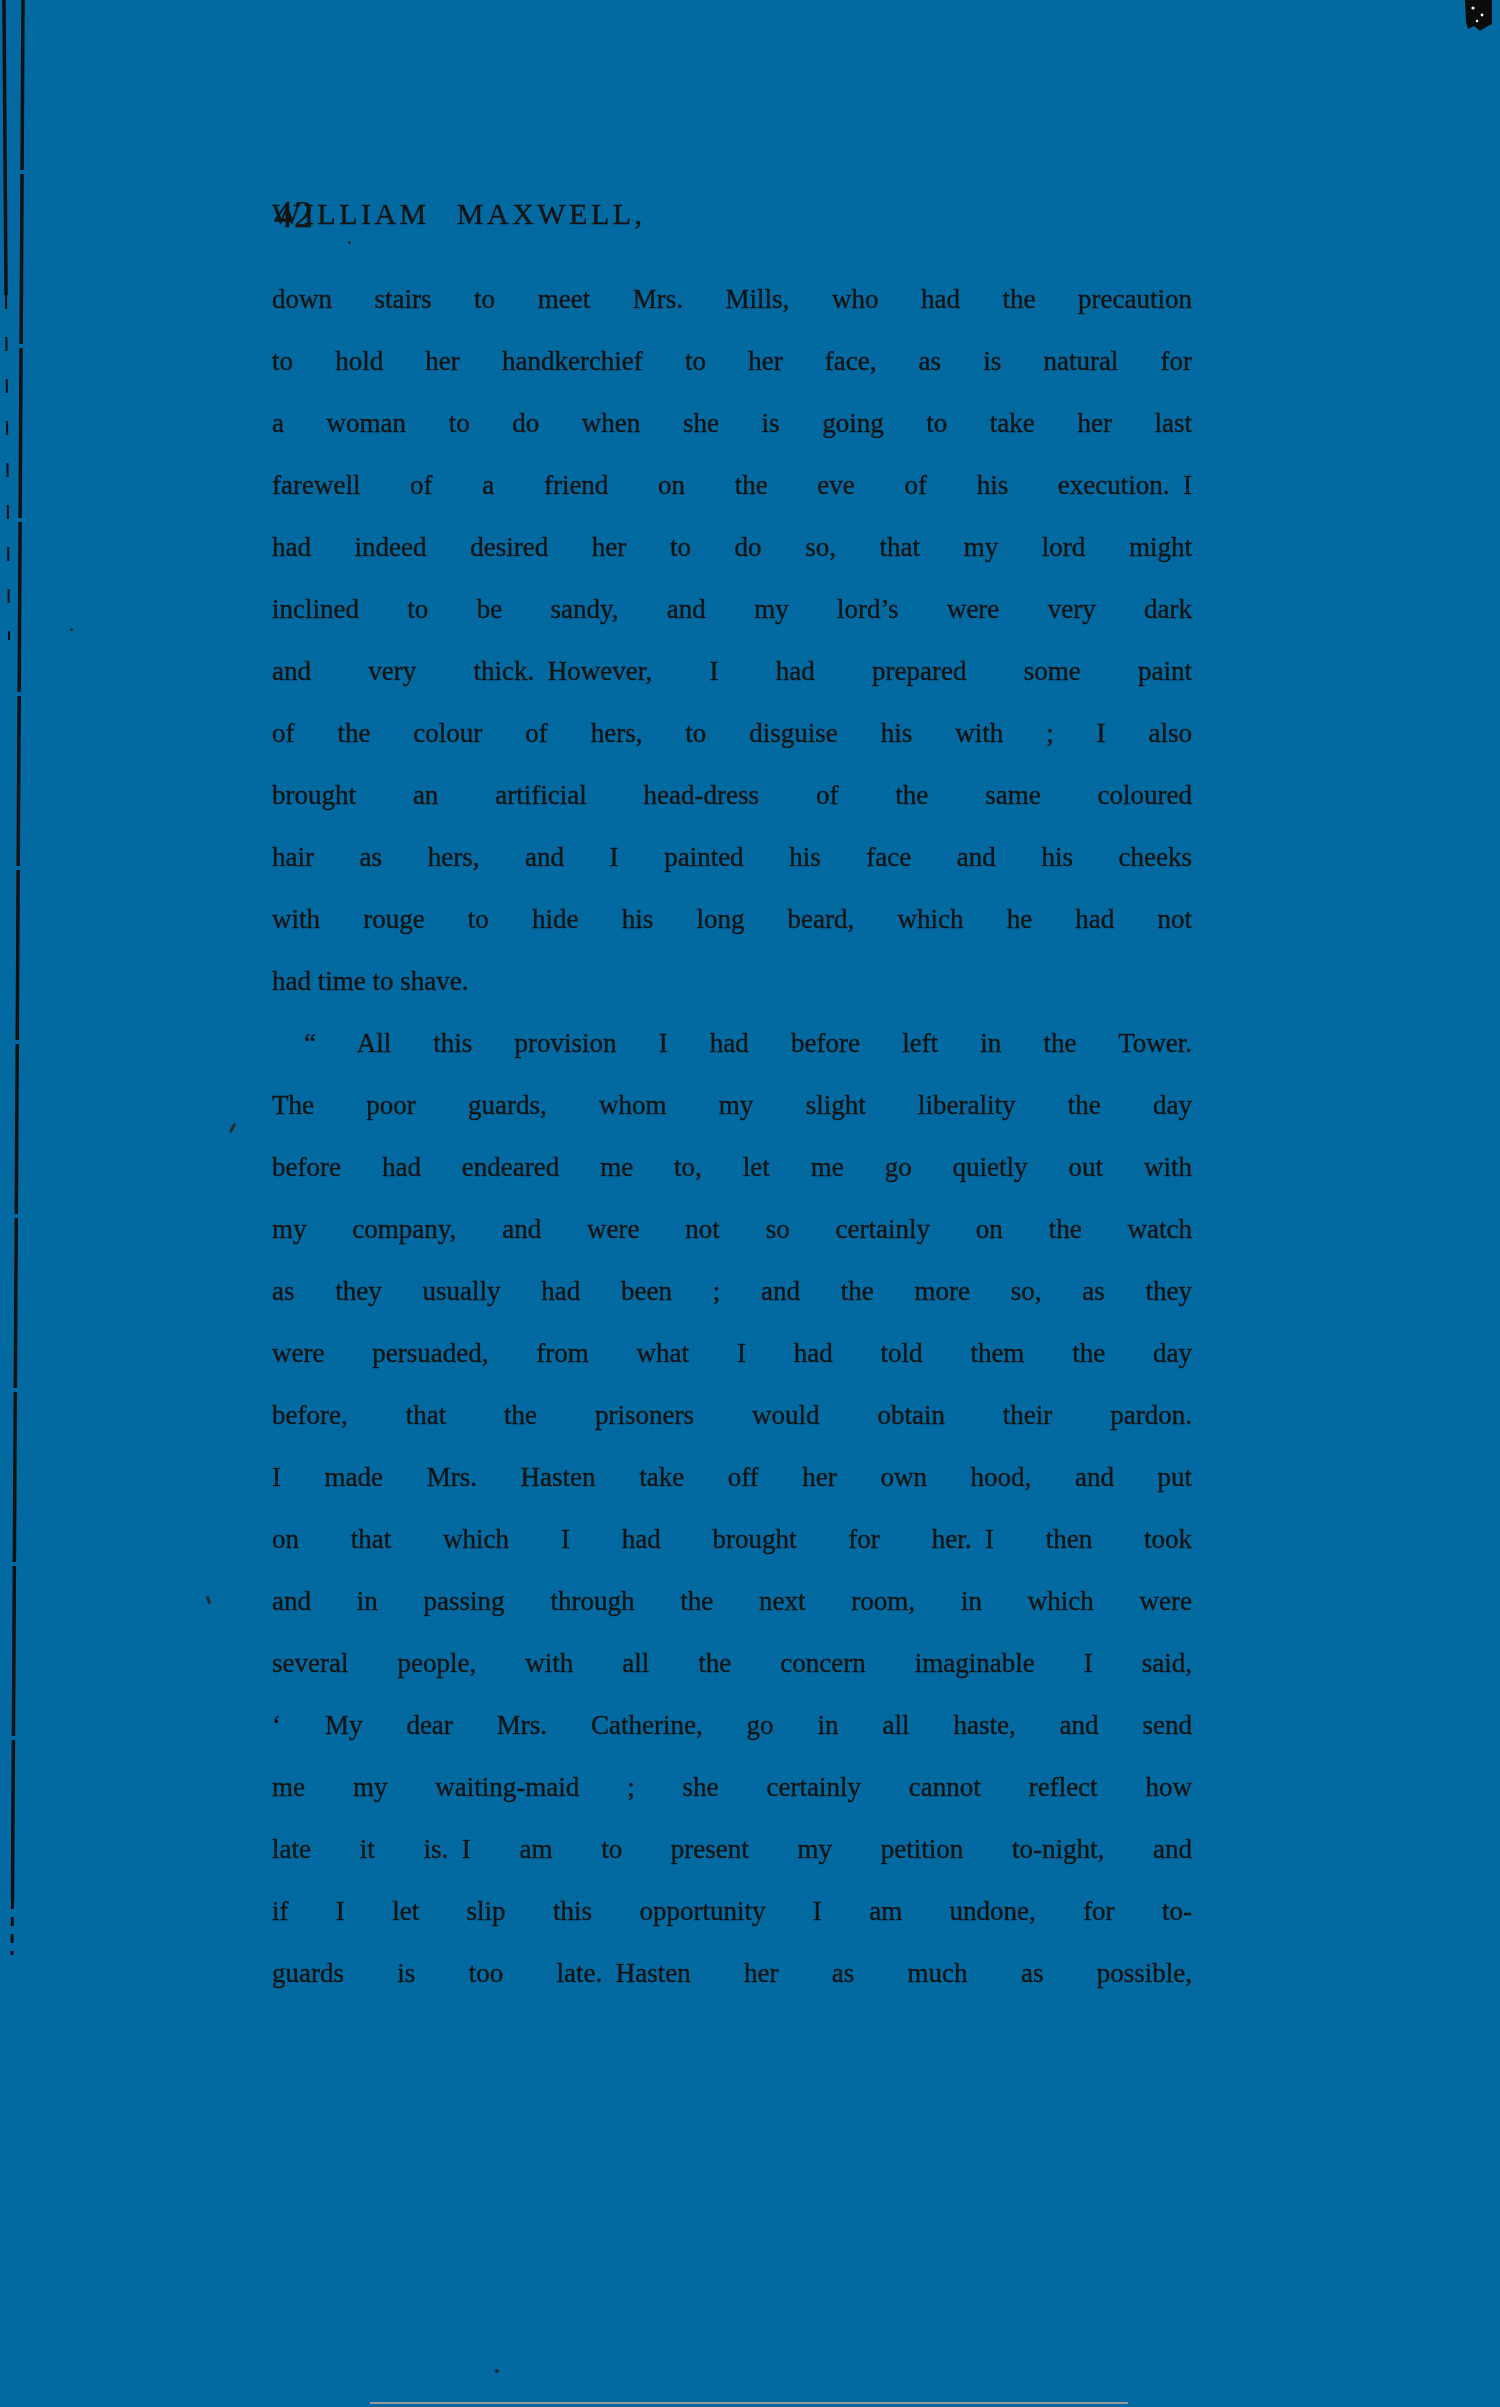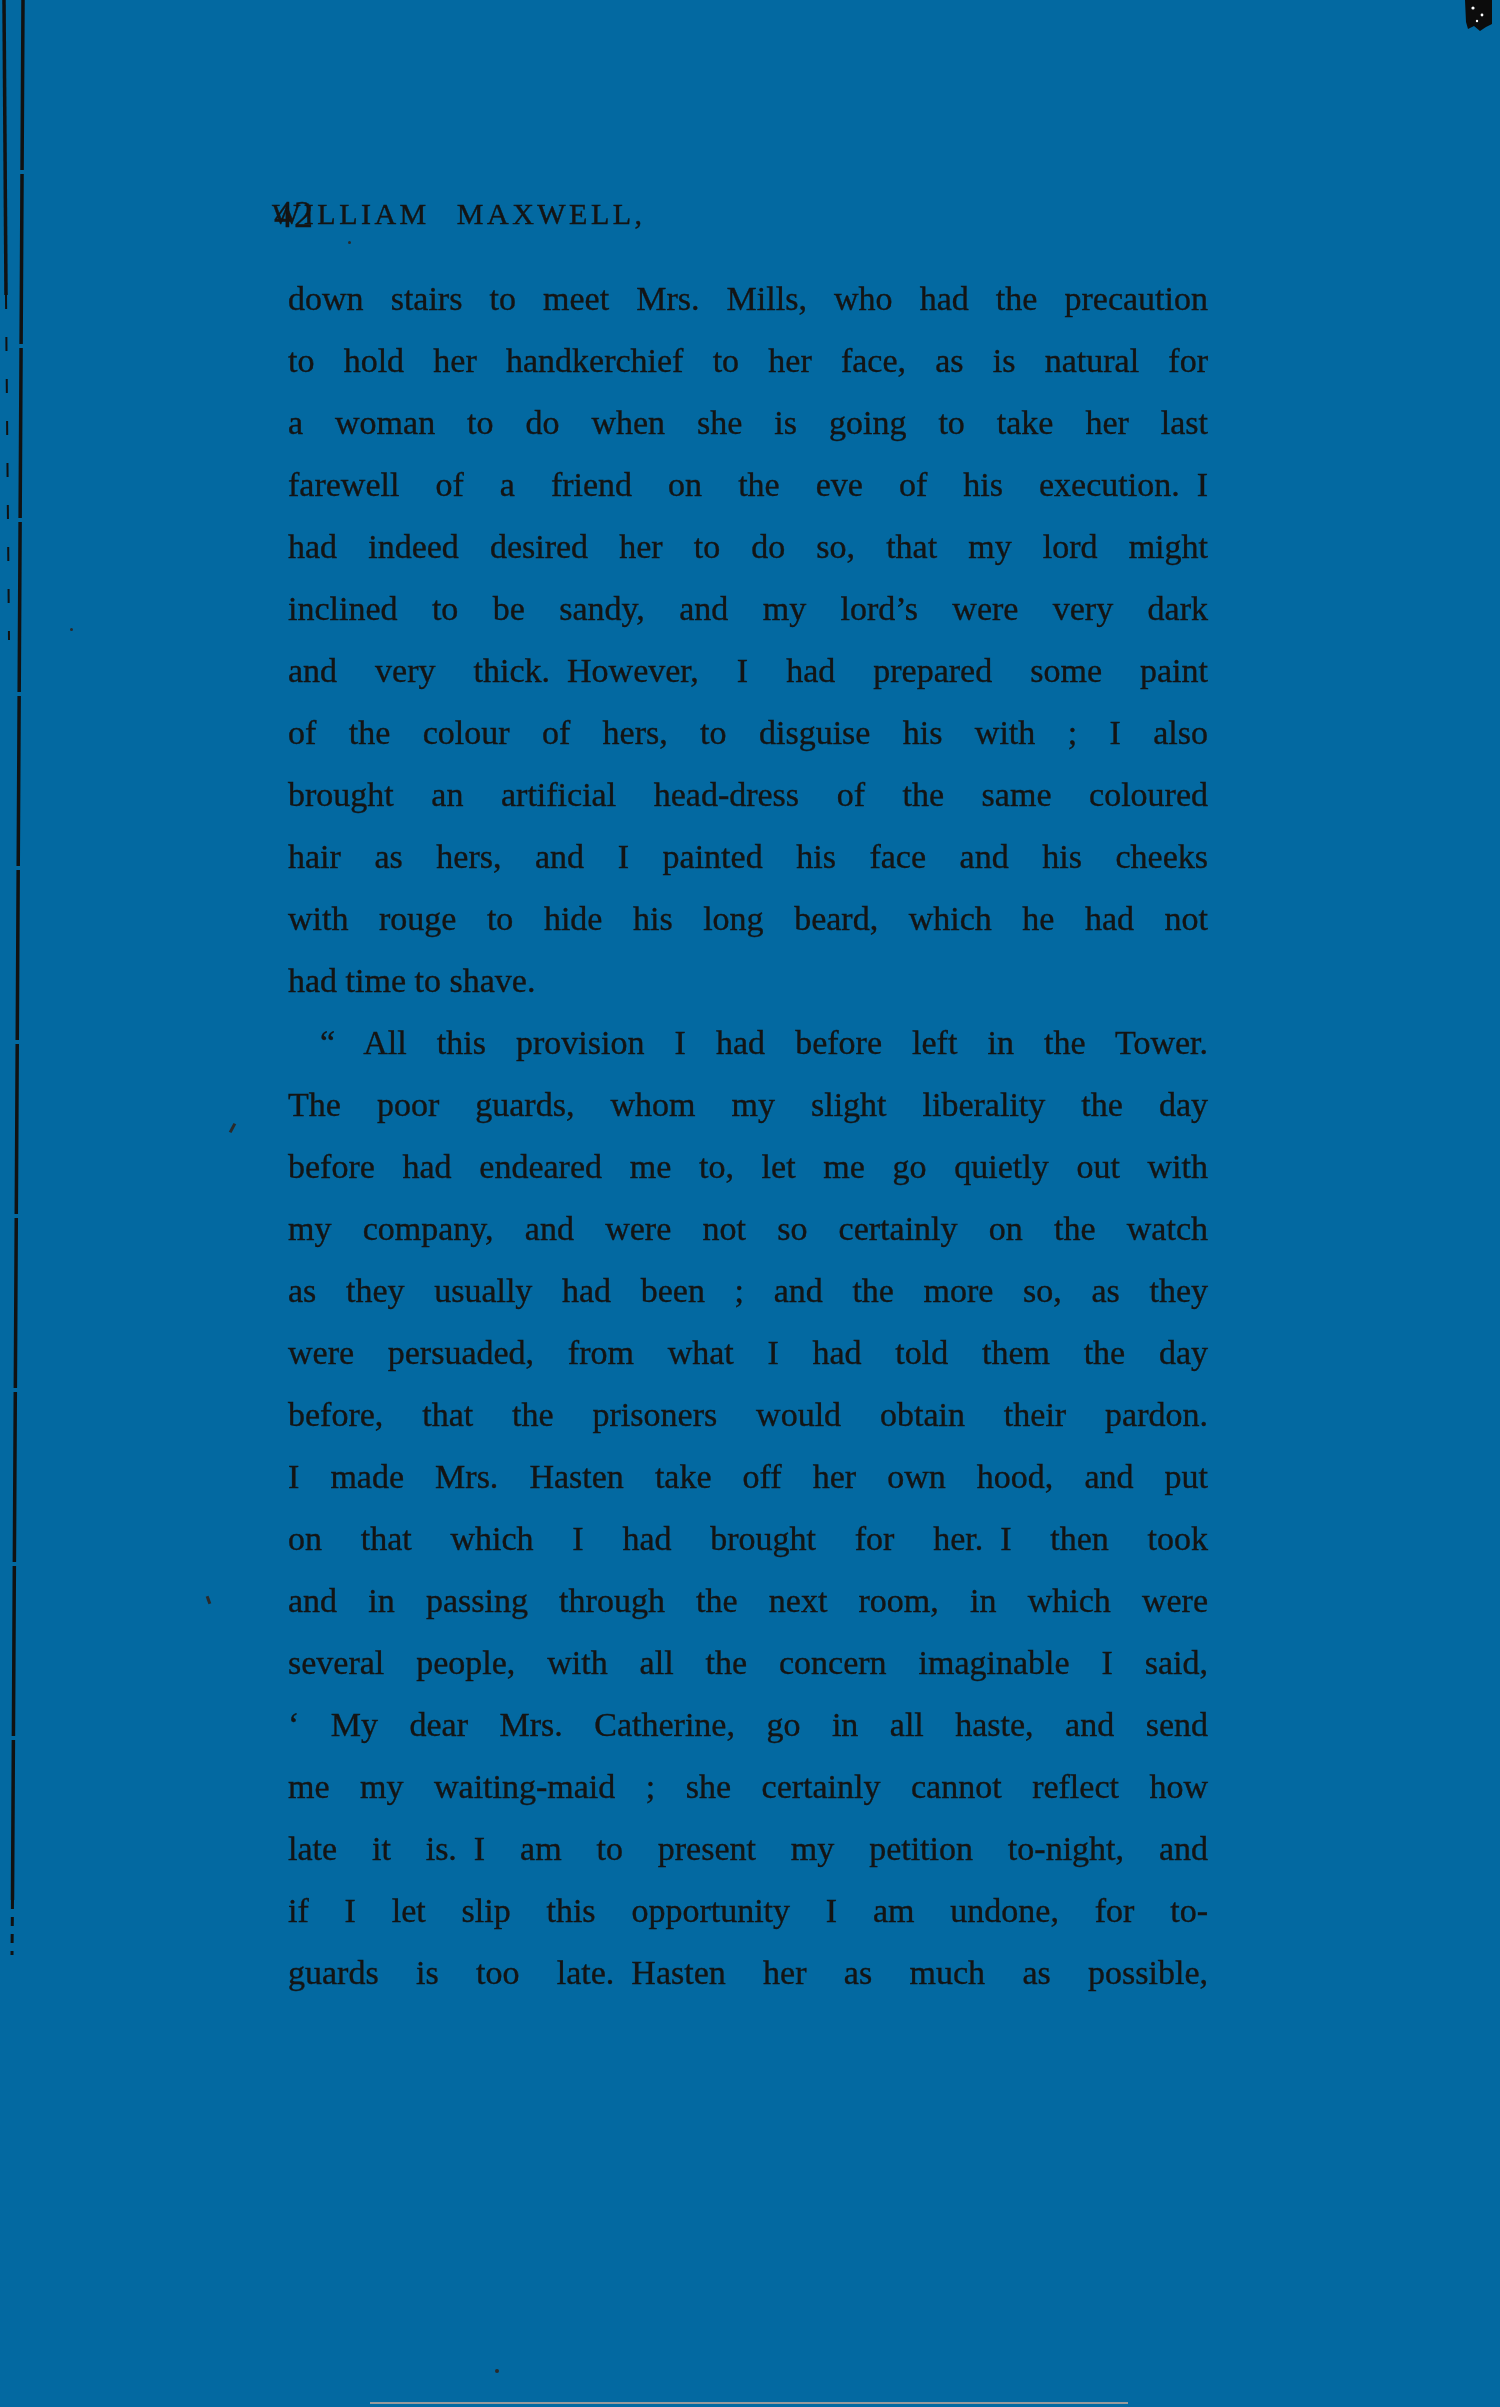--- a/index.html
+++ b/index.html
@@ -43,23 +43,23 @@
     left: 0; top: 5px;
     width: 100%;
     font-size: 30px;
     letter-spacing: 3.5px;
     word-spacing: 16px;
     -webkit-text-stroke: 0.4px #141414;
   }
   
   .body-text {
     position: absolute;
-    top: 268px; left: 288px;
+    top: 268px; left: 272px;
     width: 920px;
-    font-size: 34px;
+    font-size: 27px;
     line-height: 62px;
     -webkit-text-stroke: 0.35px #141414;
   }
   .line {
     text-align: justify;
     text-align-last: justify;
     height: 62px;
     overflow: visible;
     white-space: normal;
   }

